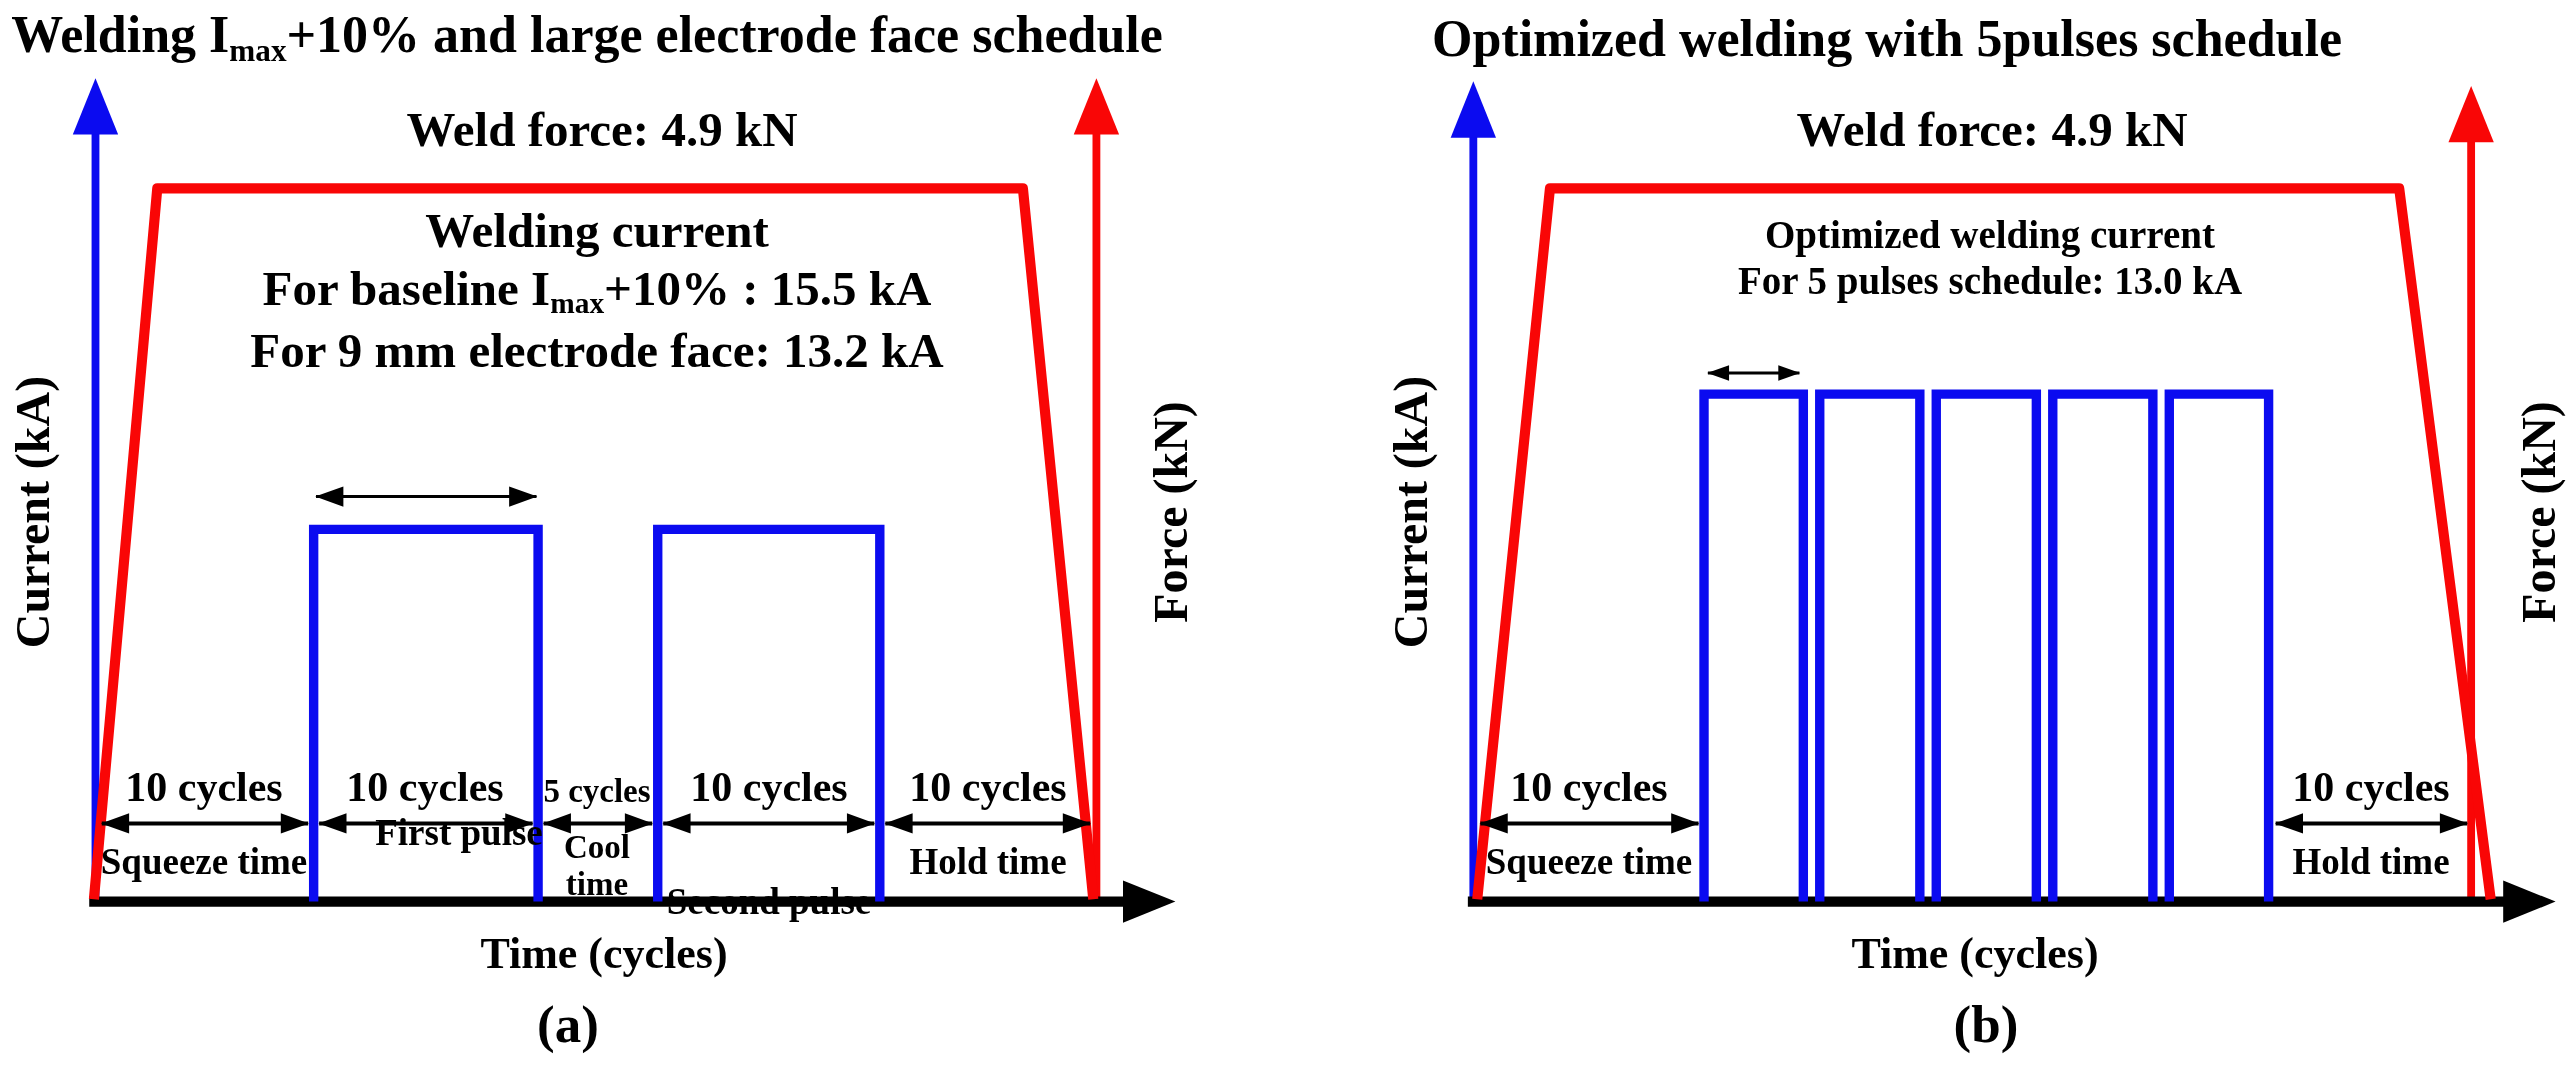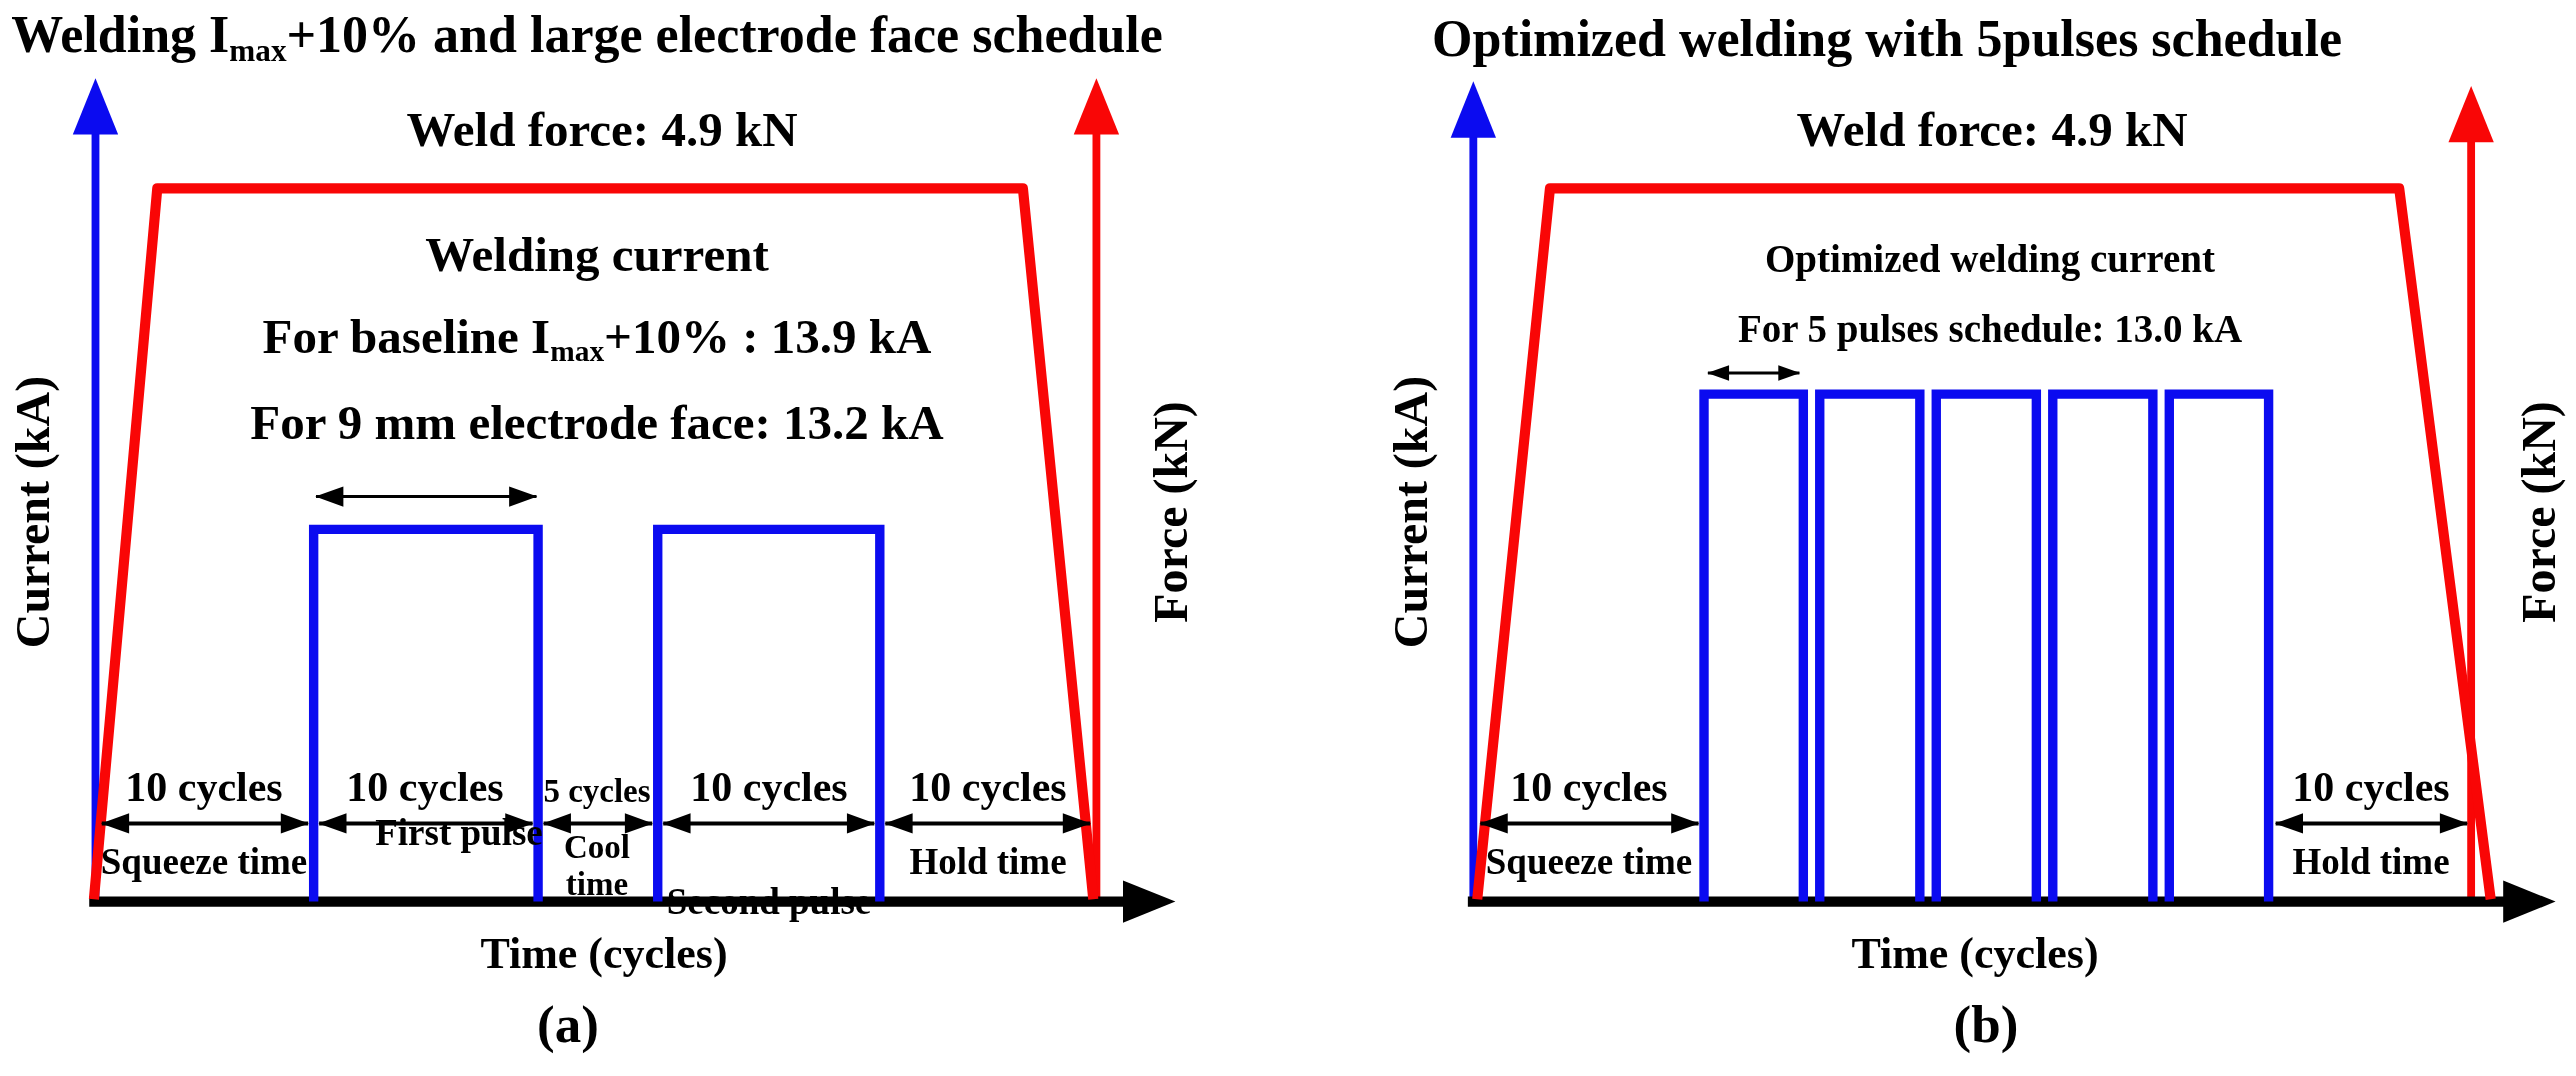--- a/index.html
+++ b/index.html
@@ -14,21 +14,21 @@
     font-family:"Liberation Serif","DejaVu Serif",serif;
     color:var(--ink);
   }
   #fig-svg{position:absolute;left:0;top:0;}
   .t{
     position:absolute;font-weight:700;line-height:1;white-space:nowrap;
     transform:translateX(-50%);text-align:center;color:var(--ink);
   }
   .rot{transform:translate(-50%,-50%) rotate(-90deg);}
   .sub{font-size:0.60em;vertical-align:-0.28em;}
-  .blk div{line-height:1.19;margin-top:24px;}
+  .blk div{line-height:1.19;}
   .wrap{white-space:normal;line-height:1.12;}
   
   .sB{stroke:var(--current-blue);fill:none;}
   .sR{stroke:var(--force-red);fill:none;}
   .sK{stroke:var(--ink);fill:none;}
   .fB{fill:var(--current-blue);stroke:none;}
   .fR{fill:var(--force-red);stroke:none;}
   .fK{fill:var(--ink);stroke:none;}
 </style>
 </head>
@@ -113,21 +113,21 @@
 
 <div class="t" style="left:587px;top:9.4px;font-size:52px;">
   <span>Welding I</span><span class="sub">max</span><span>+10% and large electrode face schedule</span>
 </div>
 
 <div class="t" style="left:602px;top:105px;font-size:49px;">Weld force: 4.9 kN</div>
 
 <div class="t blk" style="left:597px;top:202px;font-size:49px;">
   <div>Welding current</div>
   <div>
-    <span>For baseline I</span><span class="sub">max</span><span>+10% : 13.9 kA</span>
+    <span>For baseline I</span><span class="sub">max</span><span>+10% : 15.5 kA</span>
   </div>
   <div>For 9 mm electrode face: 13.2 kA</div>
 </div>
 
 <div class="t rot" style="left:33px;top:512px;font-size:48px;">Current (kA)</div>
 <div class="t rot" style="left:1171px;top:512px;font-size:48px;">Force (kN)</div>
 
 <div class="t" style="left:204px;top:766px;font-size:42px;">10 cycles</div>
 <div class="t" style="left:425px;top:766px;font-size:42px;">10 cycles</div>
 <div class="t" style="left:597px;top:775px;font-size:33px;">5 cycles</div>

